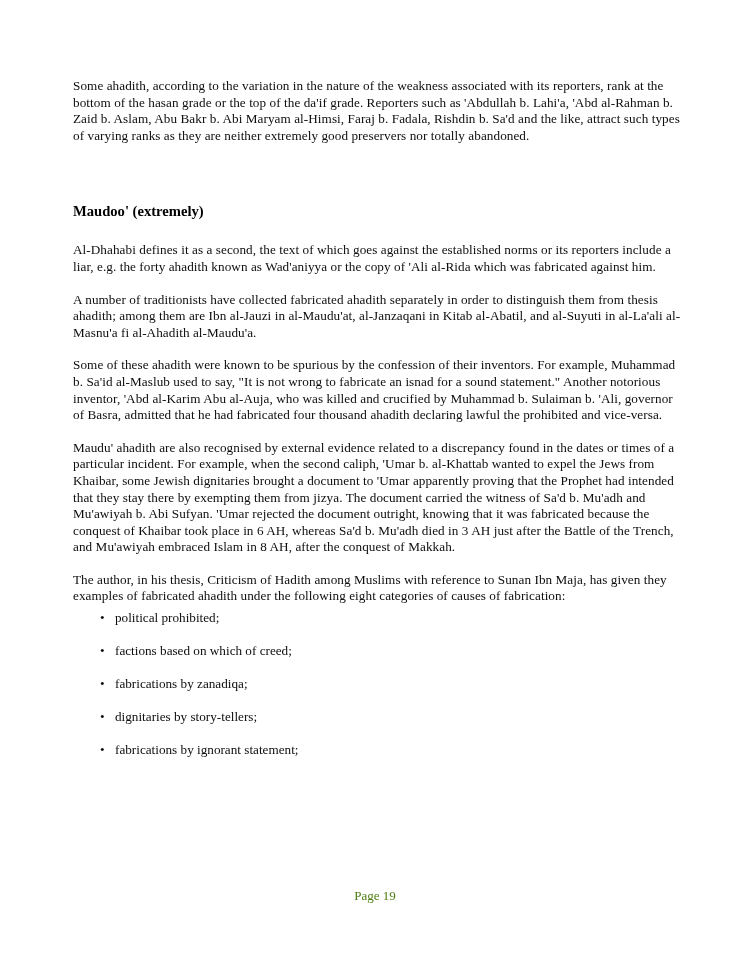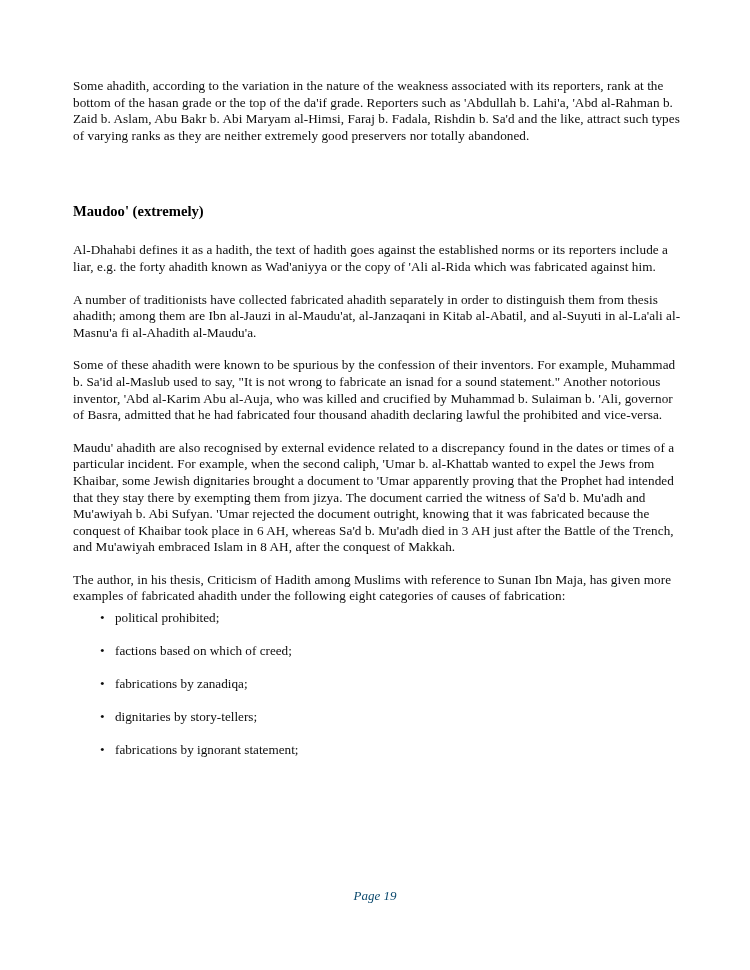--- a/index.html
+++ b/index.html
@@ -67,46 +67,45 @@
     line-height: 16.6px;
   }
   .footer {
     position: absolute;
     left: 0;
     top: 888px;
     width: 750px;
     text-align: center;
     font-family: "Liberation Serif", "DejaVu Serif", serif;
     font-size: 13px;
-    color: #0c4a6e;
-    font-style: italic;
+    color: #4d7c0f;
   }
 </style>
 </head>
 <body>
 
 <div class="page">
 
   <div class="content">
 
     <p class="para">Some ahadith, according to the variation in the nature of the weakness associated with its reporters, rank at the bottom of the hasan grade or the top of the da'if grade. Reporters such as 'Abdullah b. Lahi'a, 'Abd al-Rahman b. Zaid b. Aslam, Abu Bakr b. Abi Maryam al-Himsi, Faraj b. Fadala, Rishdin b. Sa'd and the like, attract such types of varying ranks as they are neither extremely good preservers nor totally abandoned.</p>
 
     <div class="spacer-lg"></div>
 
     <h2 class="heading">Maudoo' (extremely)</h2>
 
-    <p class="para">Al-Dhahabi defines it as a hadith, the text of hadith goes against the established norms or its reporters include a liar, e.g. the forty ahadith known as Wad'aniyya or the copy of 'Ali al-Rida which was fabricated against him.</p>
+    <p class="para">Al-Dhahabi defines it as a second, the text of which goes against the established norms or its reporters include a liar, e.g. the forty ahadith known as Wad'aniyya or the copy of 'Ali al-Rida which was fabricated against him.</p>
 
     <p class="para">A number of traditionists have collected fabricated ahadith separately in order to distinguish them from thesis ahadith; among them are Ibn al-Jauzi in al-Maudu'at, al-Janzaqani in Kitab al-Abatil, and al-Suyuti in al-La'ali al-Masnu'a fi al-Ahadith al-Maudu'a.</p>
 
     <p class="para">Some of these ahadith were known to be spurious by the confession of their inventors. For example, Muhammad b. Sa'id al-Maslub used to say, "It is not wrong to fabricate an isnad for a sound statement." Another notorious inventor, 'Abd al-Karim Abu al-Auja, who was killed and crucified by Muhammad b. Sulaiman b. 'Ali, governor of Basra, admitted that he had fabricated four thousand ahadith declaring lawful the prohibited and vice-versa.</p>
 
     <p class="para">Maudu' ahadith are also recognised by external evidence related to a discrepancy found in the dates or times of a particular incident. For example, when the second caliph, 'Umar b. al-Khattab wanted to expel the Jews from Khaibar, some Jewish dignitaries brought a document to 'Umar apparently proving that the Prophet had intended that they stay there by exempting them from jizya. The document carried the witness of Sa'd b. Mu'adh and Mu'awiyah b. Abi Sufyan. 'Umar rejected the document outright, knowing that it was fabricated because the conquest of Khaibar took place in 6 AH, whereas Sa'd b. Mu'adh died in 3 AH just after the Battle of the Trench, and Mu'awiyah embraced Islam in 8 AH, after the conquest of Makkah.</p>
 
-    <p class="para tight">The author, in his thesis, Criticism of Hadith among Muslims with reference to Sunan Ibn Maja, has given more examples of fabricated ahadith under the following eight categories of causes of fabrication:</p>
+    <p class="para tight">The author, in his thesis, Criticism of Hadith among Muslims with reference to Sunan Ibn Maja, has given they examples of fabricated ahadith under the following eight categories of causes of fabrication:</p>
 
     <ul class="bullets">
       <li>
         <span class="dot">•</span>
         <span>political prohibited;</span>
       </li>
       <li>
         <span class="dot">•</span>
         <span>factions based on which of creed;</span>
       </li>

